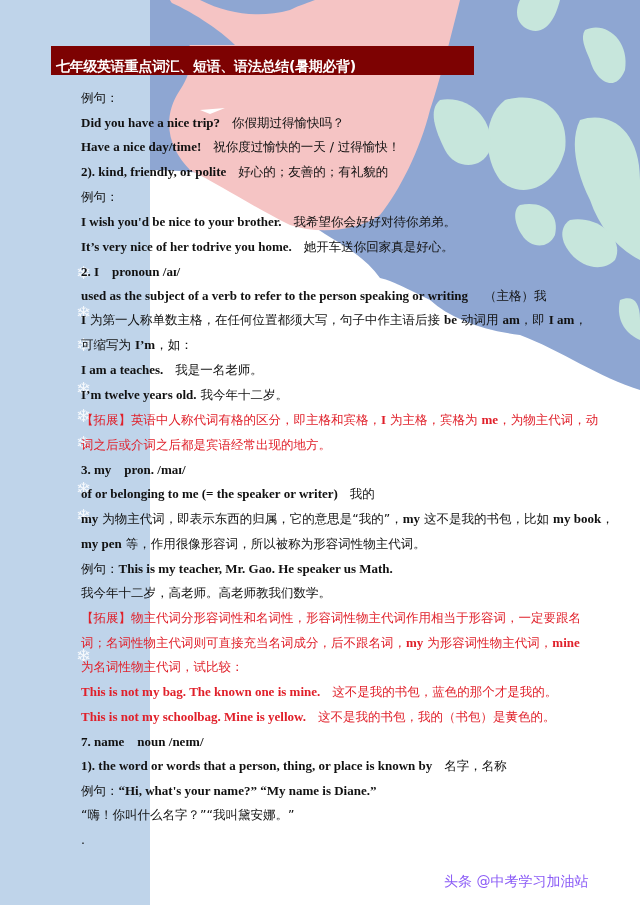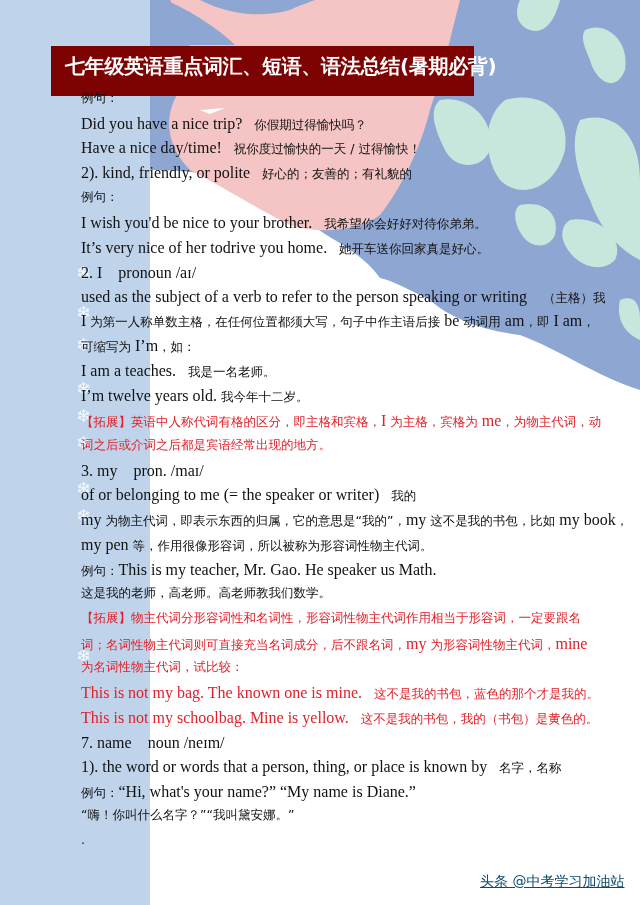--- a/index.html
+++ b/index.html
@@ -5,37 +5,37 @@
   html, body { margin: 0; padding: 0; }
   body {
     width: 640px; height: 905px; position: relative; overflow: hidden;
     background: #ffffff;
     font-family: "Liberation Serif", "DejaVu Serif", serif;
   }
   .bg-strip { position: absolute; left: 0; top: 0; width: 150px; height: 905px; background: #bfd4ea; }
   .bg-art { position: absolute; left: 0; top: 0; width: 640px; height: 905px; }
   .snowflake { position: absolute; left: 76px; color: #ffffff; font-size: 18px; opacity: 0.85; font-family: "DejaVu Sans", sans-serif; }
   .title-banner {
-    position: absolute; left: 51px; top: 46px; width: 423px; height: 50px;
+    position: absolute; left: 51px; top: 46px; width: 423px; height: 29px;
     background: #7d0202; color: #ffffff;
     font-family: "DejaVu Sans", "Liberation Sans", sans-serif; font-weight: bold;
-    font-size: 20px; line-height: 41px; white-space: nowrap; padding-left: 14px; box-sizing: border-box;
+    font-size: 14px; line-height: 41px; white-space: nowrap; padding-left: 5px; box-sizing: border-box;
     letter-spacing: -0.3px;
   }
   .content { position: absolute; left: 60px; top: 87px; width: 560px; }
   .line {
     position: absolute; left: 0; white-space: nowrap; font-size: 12.5px; color: #111;
     font-family: "DejaVu Sans", sans-serif;
     margin-left: 21px;
   }
-  .en { font-family: "Liberation Serif", serif; font-weight: normal; font-size: 16px; text-align: center; }
+  .en { font-family: "Liberation Serif", serif; font-weight: bold; font-size: 13px; text-align: center; }
   .red, .red .en { color: #e0202a; }
   .watermark {
-    position: absolute; left: 480px; top: 873px; font-size: 14px; color: #0c4a6e;
-    font-family: "DejaVu Sans", sans-serif; white-space: nowrap; text-decoration: underline;
+    position: absolute; left: 444px; top: 873px; font-size: 14px; color: #8b5cf6;
+    font-family: "DejaVu Sans", sans-serif; white-space: nowrap;
   }
 </style>
 </head>
 <body>
 
 <div class="bg-strip"></div>
 
 <svg class="bg-art" viewBox="0 0 640 905" xmlns="http://www.w3.org/2000/svg">
 
   <path d="M150,0 L640,0 L640,390 C600,378 560,350 520,335 C480,330 450,318 430,300 C400,285 390,280 380,278 C360,250 330,240 305,220 C280,185 220,170 150,170 Z" fill="#8ea6d2"></path>
@@ -83,21 +83,21 @@
   <div class="line" style="top:250px"><span>可缩写为 </span><span class="en">I’m</span><span>，如：</span></div>
   <div class="line" style="top:275px"><span class="en">I am a teaches.</span>&nbsp;&nbsp;&nbsp;<span>我是一名老师。</span></div>
   <div class="line" style="top:300px"><span class="en">I’m twelve years old.</span>&nbsp;<span>我今年十二岁。</span></div>
   <div class="line red" style="top:325px"><span>【拓展】英语中人称代词有格的区分，即主格和宾格，</span><span class="en">I</span><span> 为主格，宾格为 </span><span class="en">me</span><span>，为物主代词，动</span></div>
   <div class="line red" style="top:350px"><span>词之后或介词之后都是宾语经常出现的地方。</span></div>
   <div class="line" style="top:375px"><span class="en" style="white-space:pre">3. my    pron. /maɪ/</span></div>
   <div class="line" style="top:399px"><span class="en">of or belonging to me (= the speaker or writer)</span>&nbsp;&nbsp;&nbsp;<span>我的</span></div>
   <div class="line" style="top:424px"><span class="en">my</span><span> 为物主代词，即表示东西的归属，它的意思是“我的”，</span><span class="en">my</span><span> 这不是我的书包，比如 </span><span class="en">my book</span><span>，</span></div>
   <div class="line" style="top:449px"><span class="en">my pen</span><span> 等，作用很像形容词，所以被称为形容词性物主代词。</span></div>
   <div class="line" style="top:474px"><span>例句：</span><span class="en">This is my teacher, Mr. Gao. He speaker us Math.</span></div>
-  <div class="line" style="top:498px"><span>这是我的老师，高老师。高老师教我们数学。</span></div>
+  <div class="line" style="top:498px"><span>我今年十二岁，高老师。高老师教我们数学。</span></div>
   <div class="line red" style="top:523px"><span>【拓展】物主代词分形容词性和名词性，形容词性物主代词作用相当于形容词，一定要跟名</span></div>
   <div class="line red" style="top:548px"><span>词；名词性物主代词则可直接充当名词成分，后不跟名词，</span><span class="en">my</span><span> 为形容词性物主代词，</span><span class="en">mine</span></div>
   <div class="line red" style="top:572px"><span>为名词性物主代词，试比较：</span></div>
   <div class="line red" style="top:597px"><span class="en">This is not my bag. The known one is mine.</span>&nbsp;&nbsp;&nbsp;<span>这不是我的书包，蓝色的那个才是我的。</span></div>
   <div class="line red" style="top:622px"><span class="en">This is not my schoolbag. Mine is yellow.</span>&nbsp;&nbsp;&nbsp;<span>这不是我的书包，我的（书包）是黄色的。</span></div>
   <div class="line" style="top:647px"><span class="en" style="white-space:pre">7. name    noun /neɪm/</span></div>
   <div class="line" style="top:671px"><span class="en">1). the word or words that a person, thing, or place is known by</span>&nbsp;&nbsp;&nbsp;<span>名字，名称</span></div>
   <div class="line" style="top:696px"><span>例句：</span><span class="en">“Hi, what's your name?” “My name is Diane.”</span></div>
   <div class="line" style="top:720px"><span>“嗨！你叫什么名字？”“我叫黛安娜。”</span></div>
   <div class="line" style="top:745px"><span>.</span></div>

